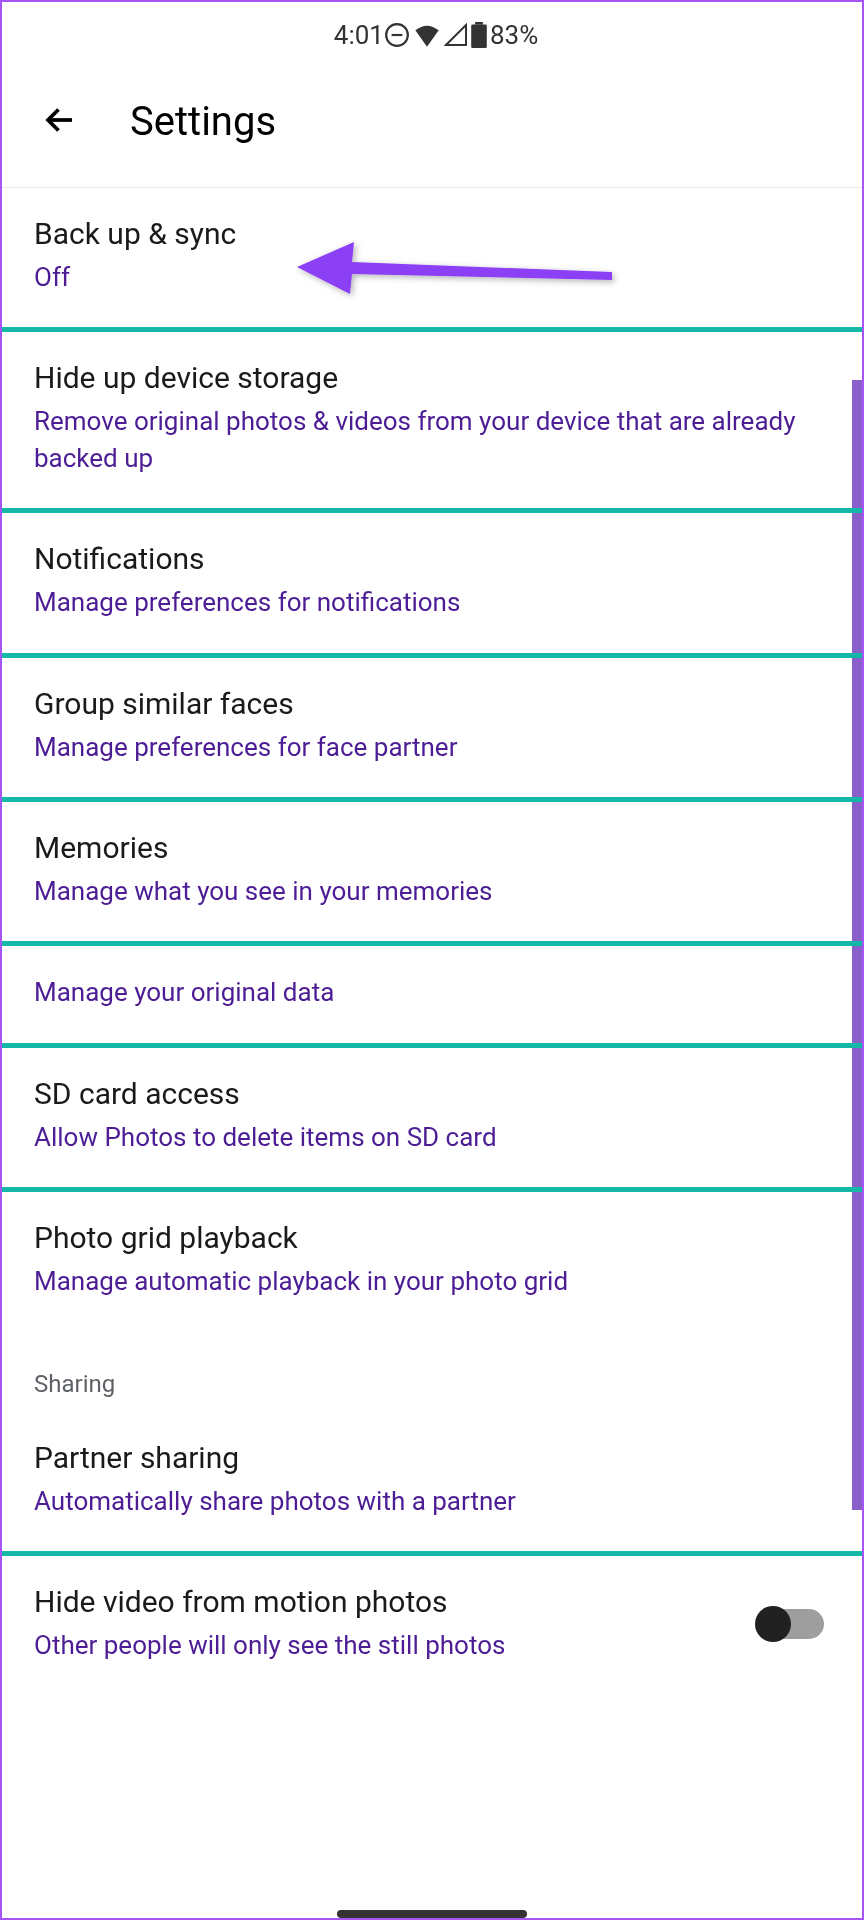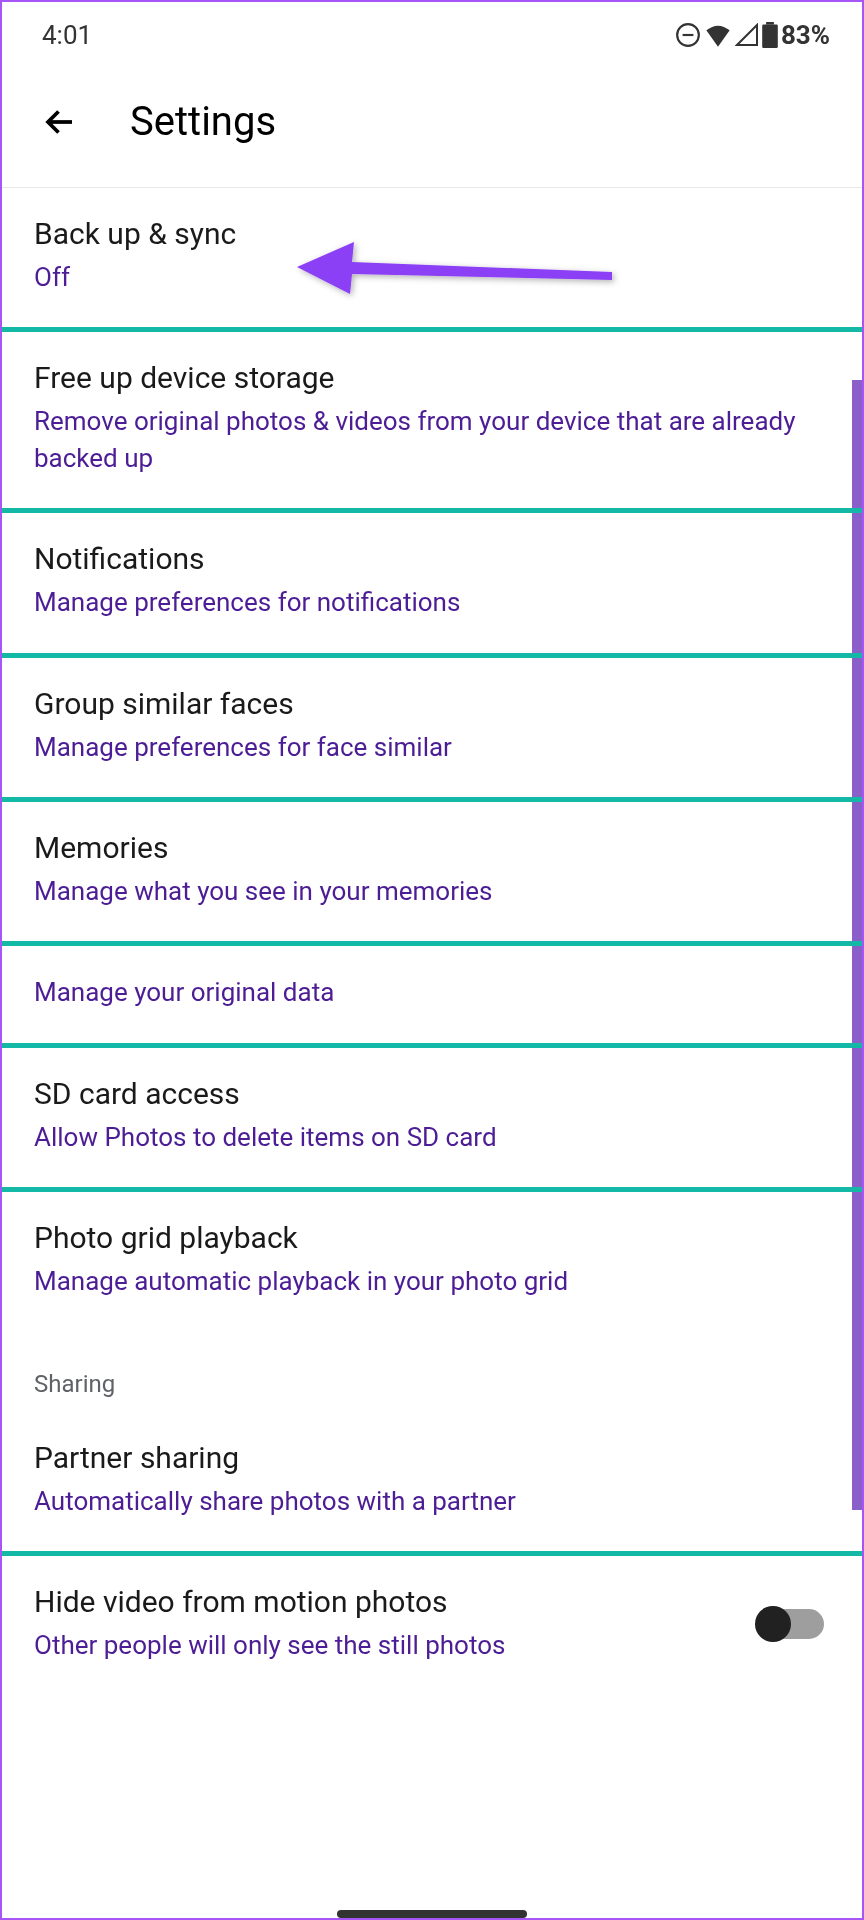--- a/index.html
+++ b/index.html
@@ -11,39 +11,37 @@
       font-family: -apple-system, BlinkMacSystemFont, 'Segoe UI', Roboto, Helvetica, Arial, sans-serif;
       background: #fff;
       width: 864px;
       height: 1920px;
       position: relative;
       border: 2px solid #a855f7;
       overflow: hidden;
     }
     .status-bar {
       display: flex;
-      justify-content: space-between;
+      justify-content: center;
       align-items: center;
       padding: 18px 32px 12px 40px;
       font-size: 26px;
       color: #333;
     }
     .status-bar-right {
       display: flex;
       align-items: center;
       gap: 3px;
-      font-weight: bold;
     }
     .status-icon {
       display: inline-flex;
       align-items: center;
     }
     .header {
       display: flex;
-      align-items: center;
       padding: 36px 28px 42px 36px;
       border-bottom: 1px solid #e8e8e8;
     }
     .back-button {
       width: 44px;
       height: 44px;
       display: flex;
       align-items: center;
       justify-content: center;
       margin-right: 48px;
@@ -176,32 +174,32 @@
 
 <div class="settings-list">
   <div class="scroll-indicator"></div>
 
   <div class="setting-item">
     <div class="setting-title">Back up &amp; sync</div>
     <div class="setting-subtitle">Off</div>
   </div>
 
   <div class="setting-item">
-    <div class="setting-title">Free up device storage</div>
+    <div class="setting-title">Hide up device storage</div>
     <div class="setting-subtitle">Remove original photos &amp; videos from your device that are already backed up</div>
   </div>
 
   <div class="setting-item">
     <div class="setting-title">Notifications</div>
     <div class="setting-subtitle">Manage preferences for notifications</div>
   </div>
 
   <div class="setting-item">
     <div class="setting-title">Group similar faces</div>
-    <div class="setting-subtitle">Manage preferences for face similar</div>
+    <div class="setting-subtitle">Manage preferences for face partner</div>
   </div>
 
   <div class="setting-item">
     <div class="setting-title">Memories</div>
     <div class="setting-subtitle">Manage what you see in your memories</div>
   </div>
 
   <div class="setting-item">
     <div class="setting-subtitle">Manage your original data</div>
   </div>

